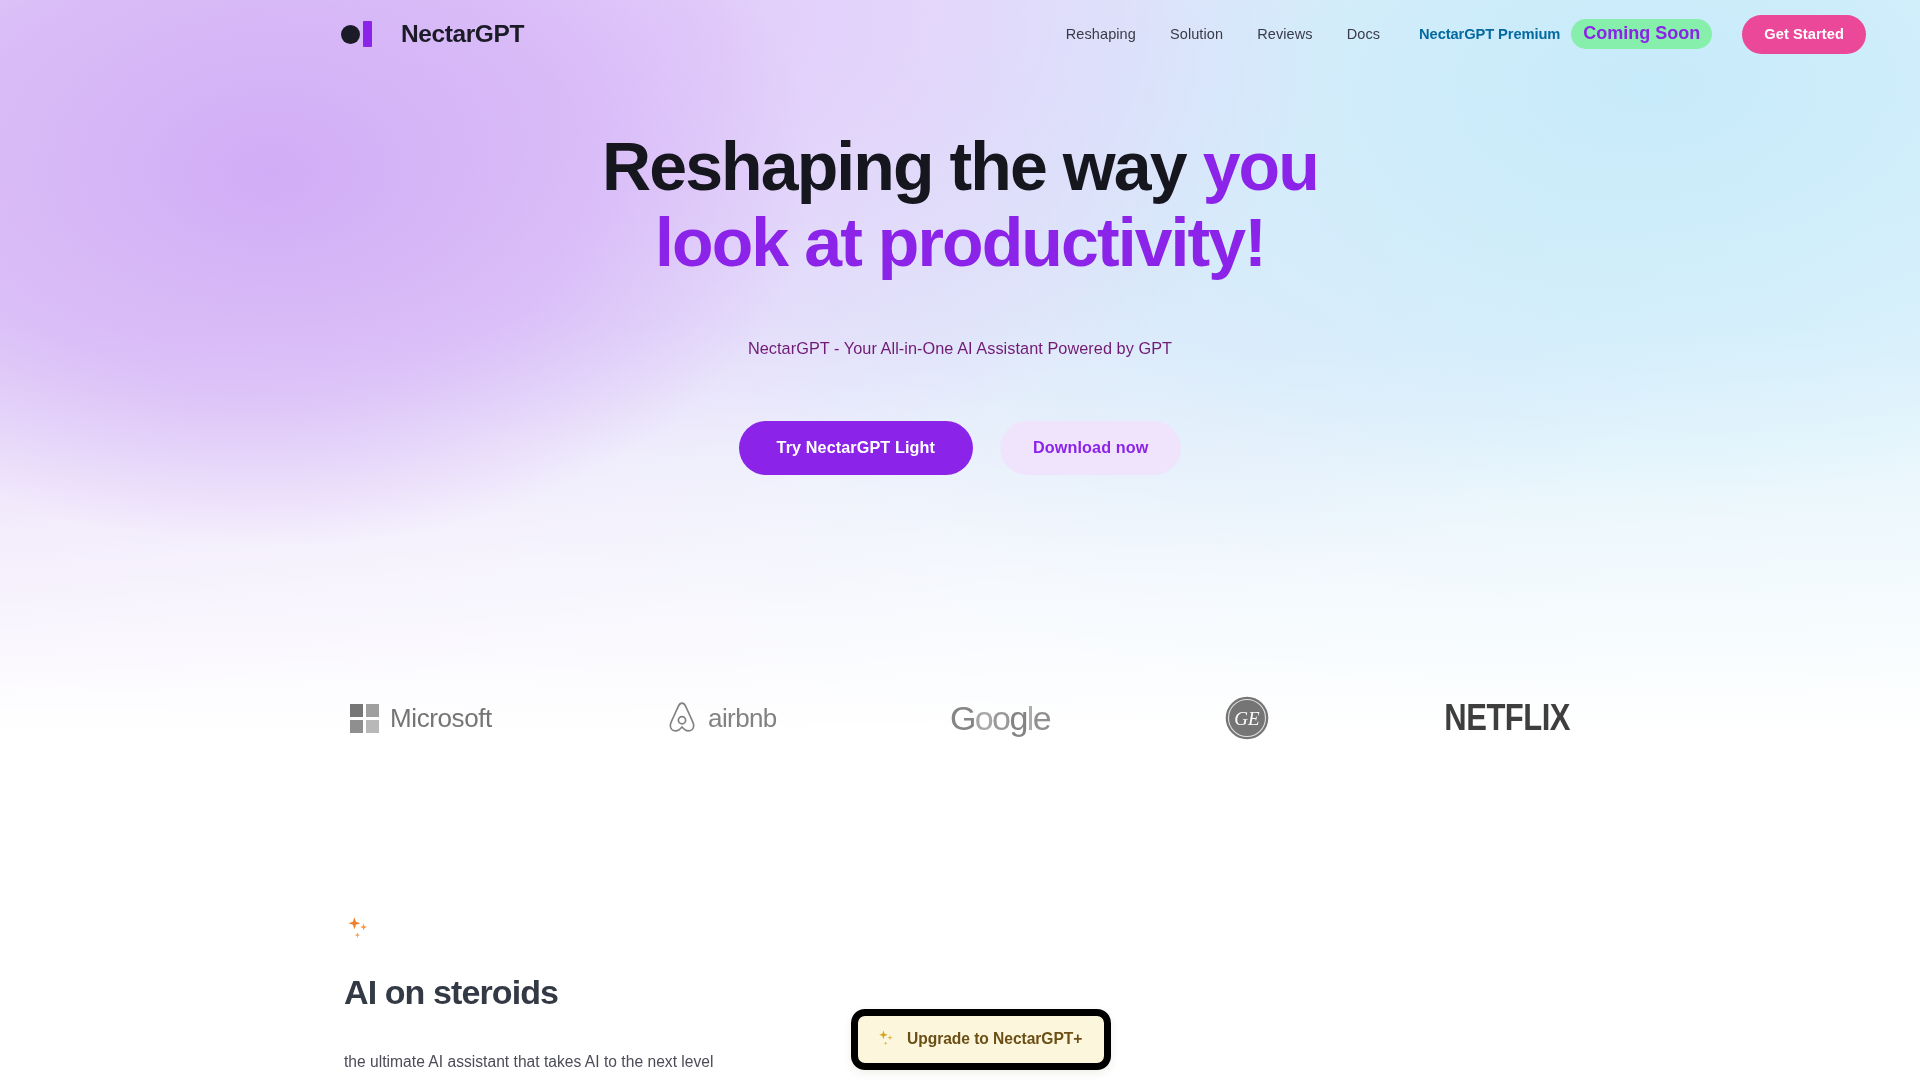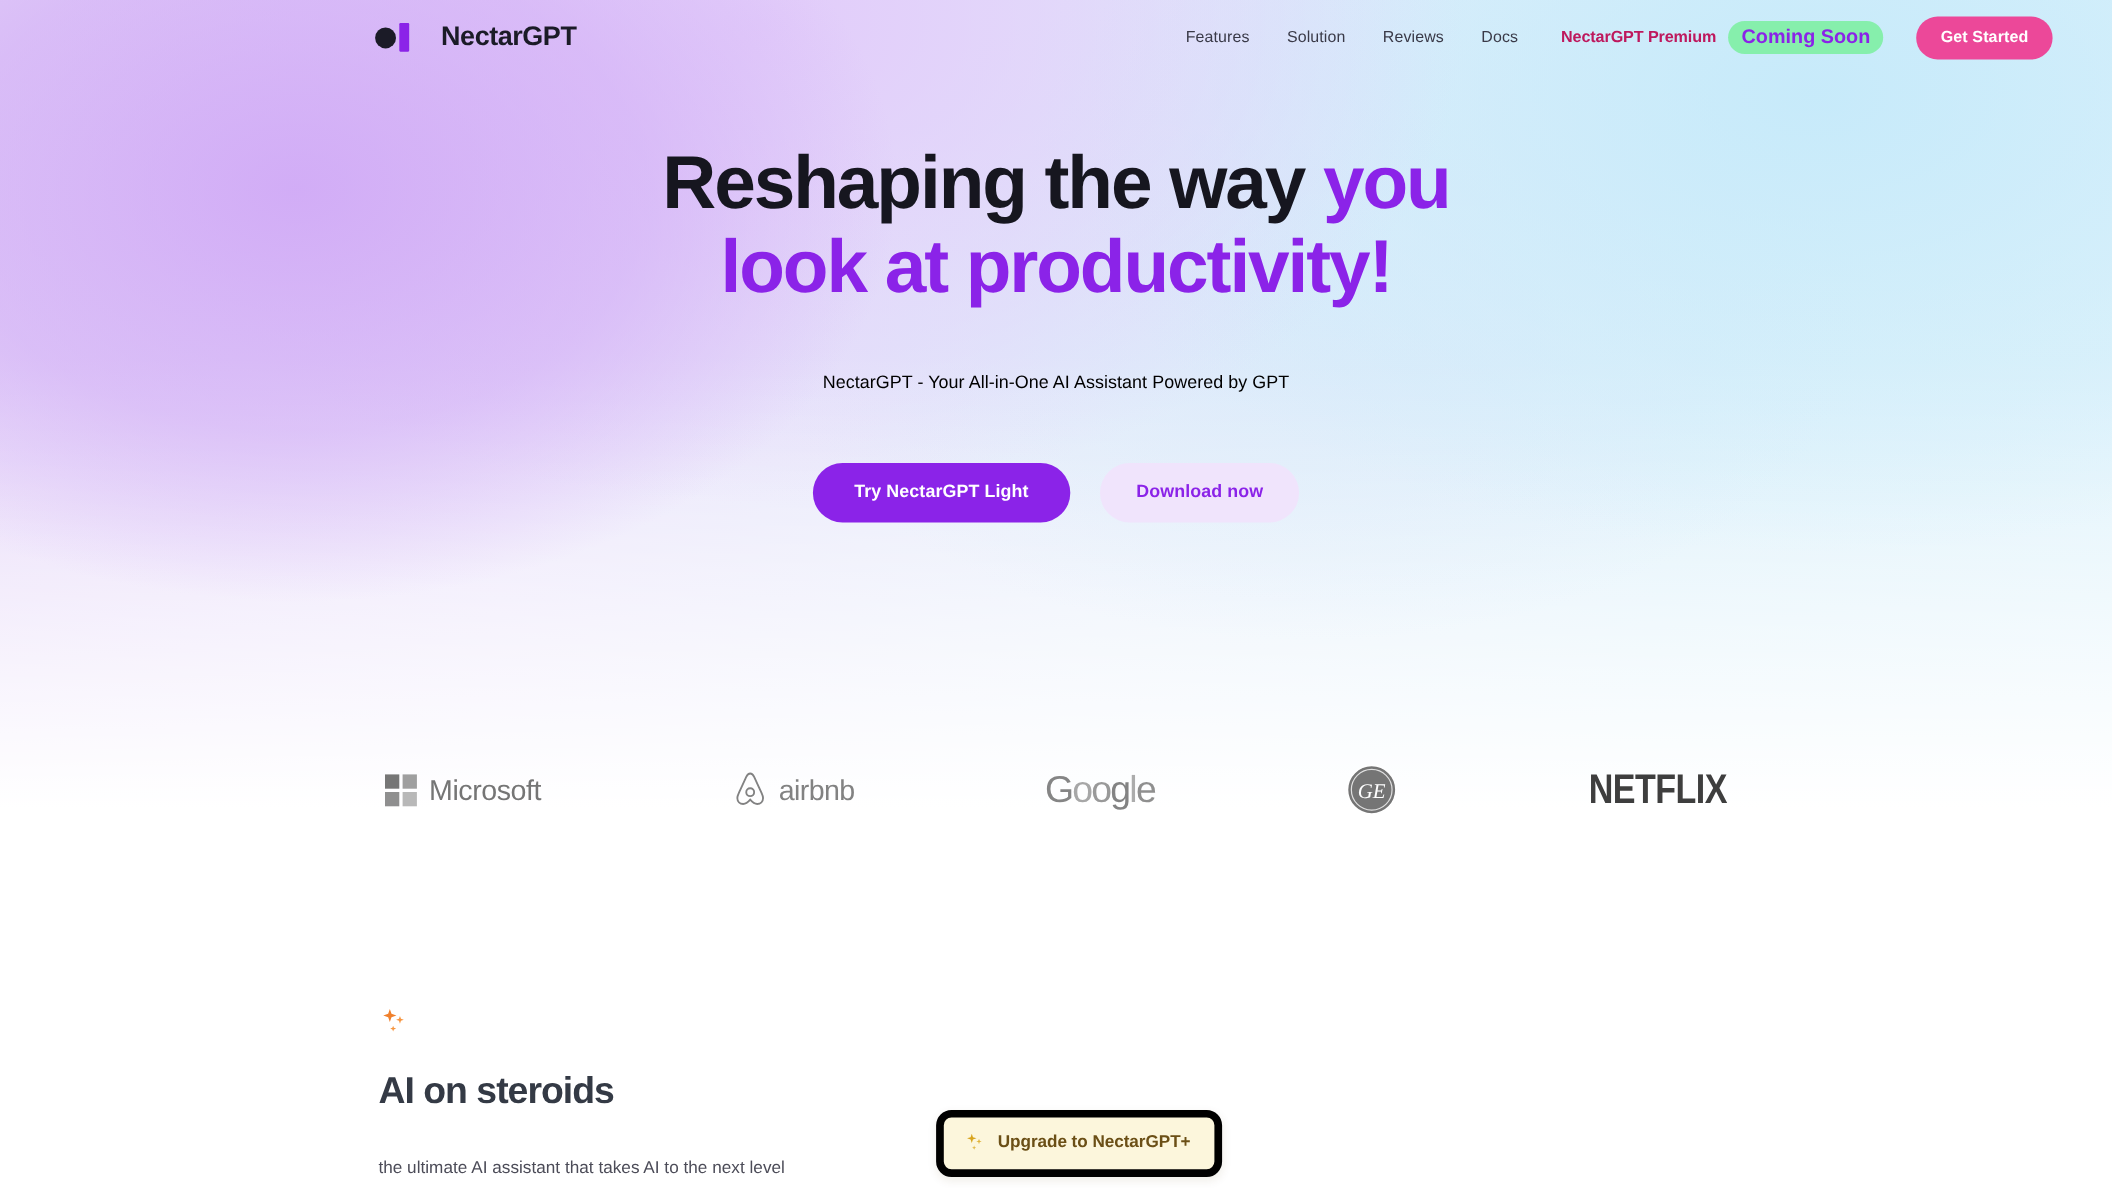--- a/index.html
+++ b/index.html
@@ -74,21 +74,21 @@
     text-decoration: none;
     padding: 0 17px;
     white-space: nowrap;
     letter-spacing: 0.1px;
   }
   .premium-group {
     display: flex; align-items: center; gap: 11px;
     margin-left: 22px; margin-right: 30px;
   }
   .premium-label {
-    font-size: 14.7px; font-weight: 700; color: #be185d;
+    font-size: 14.7px; font-weight: 700; color: #0369a1;
     letter-spacing: -0.1px; white-space: nowrap;
   }
   .coming-soon {
     font-size: 18px; font-weight: 700; color: #8b23e8;
     background: #86efac; border-radius: 999px;
     padding: 4px 12px 5px; white-space: nowrap;
   }
   .btn-get-started {
     background: #ec4899; color: #ffffff;
     font-size: 14.6px; font-weight: 700;
@@ -106,21 +106,21 @@
     font-weight: 700;
     letter-spacing: -1.9px;
     color: #16161f;
     max-width: 1000px;
     margin: 0 auto;
   }
   .hero h1 .accent { color: #8b23e8; }
   .hero .sub {
     margin-top: 59px;
     font-size: 16.3px;
-    color: #000000;
+    color: #701a75;
     letter-spacing: 0.05px;
   }
 
   .hero-actions {
     margin-top: 63px;
     display: flex; justify-content: center; align-items: center; gap: 27px;
   }
   .btn-primary {
     background: #8b23e8; color: #ffffff;
     font-size: 16.2px; font-weight: 700;
@@ -222,21 +222,21 @@
 
   <header class="site-nav">
 
     <div class="brand">
       <span class="brand-dot"></span>
       <span class="brand-bar"></span>
       <span class="brand-name">NectarGPT</span>
     </div>
 
     <nav class="main-nav">
-      <a class="nav-link" href="#">Features</a>
+      <a class="nav-link" href="#">Reshaping</a>
       <a class="nav-link" href="#">Solution</a>
       <a class="nav-link" href="#">Reviews</a>
       <a class="nav-link" href="#">Docs</a>
 
       <div class="premium-group">
         <span class="premium-label">NectarGPT Premium</span>
         <span class="coming-soon">Coming Soon</span>
       </div>
 
       <button class="btn-get-started">Get Started</button>

